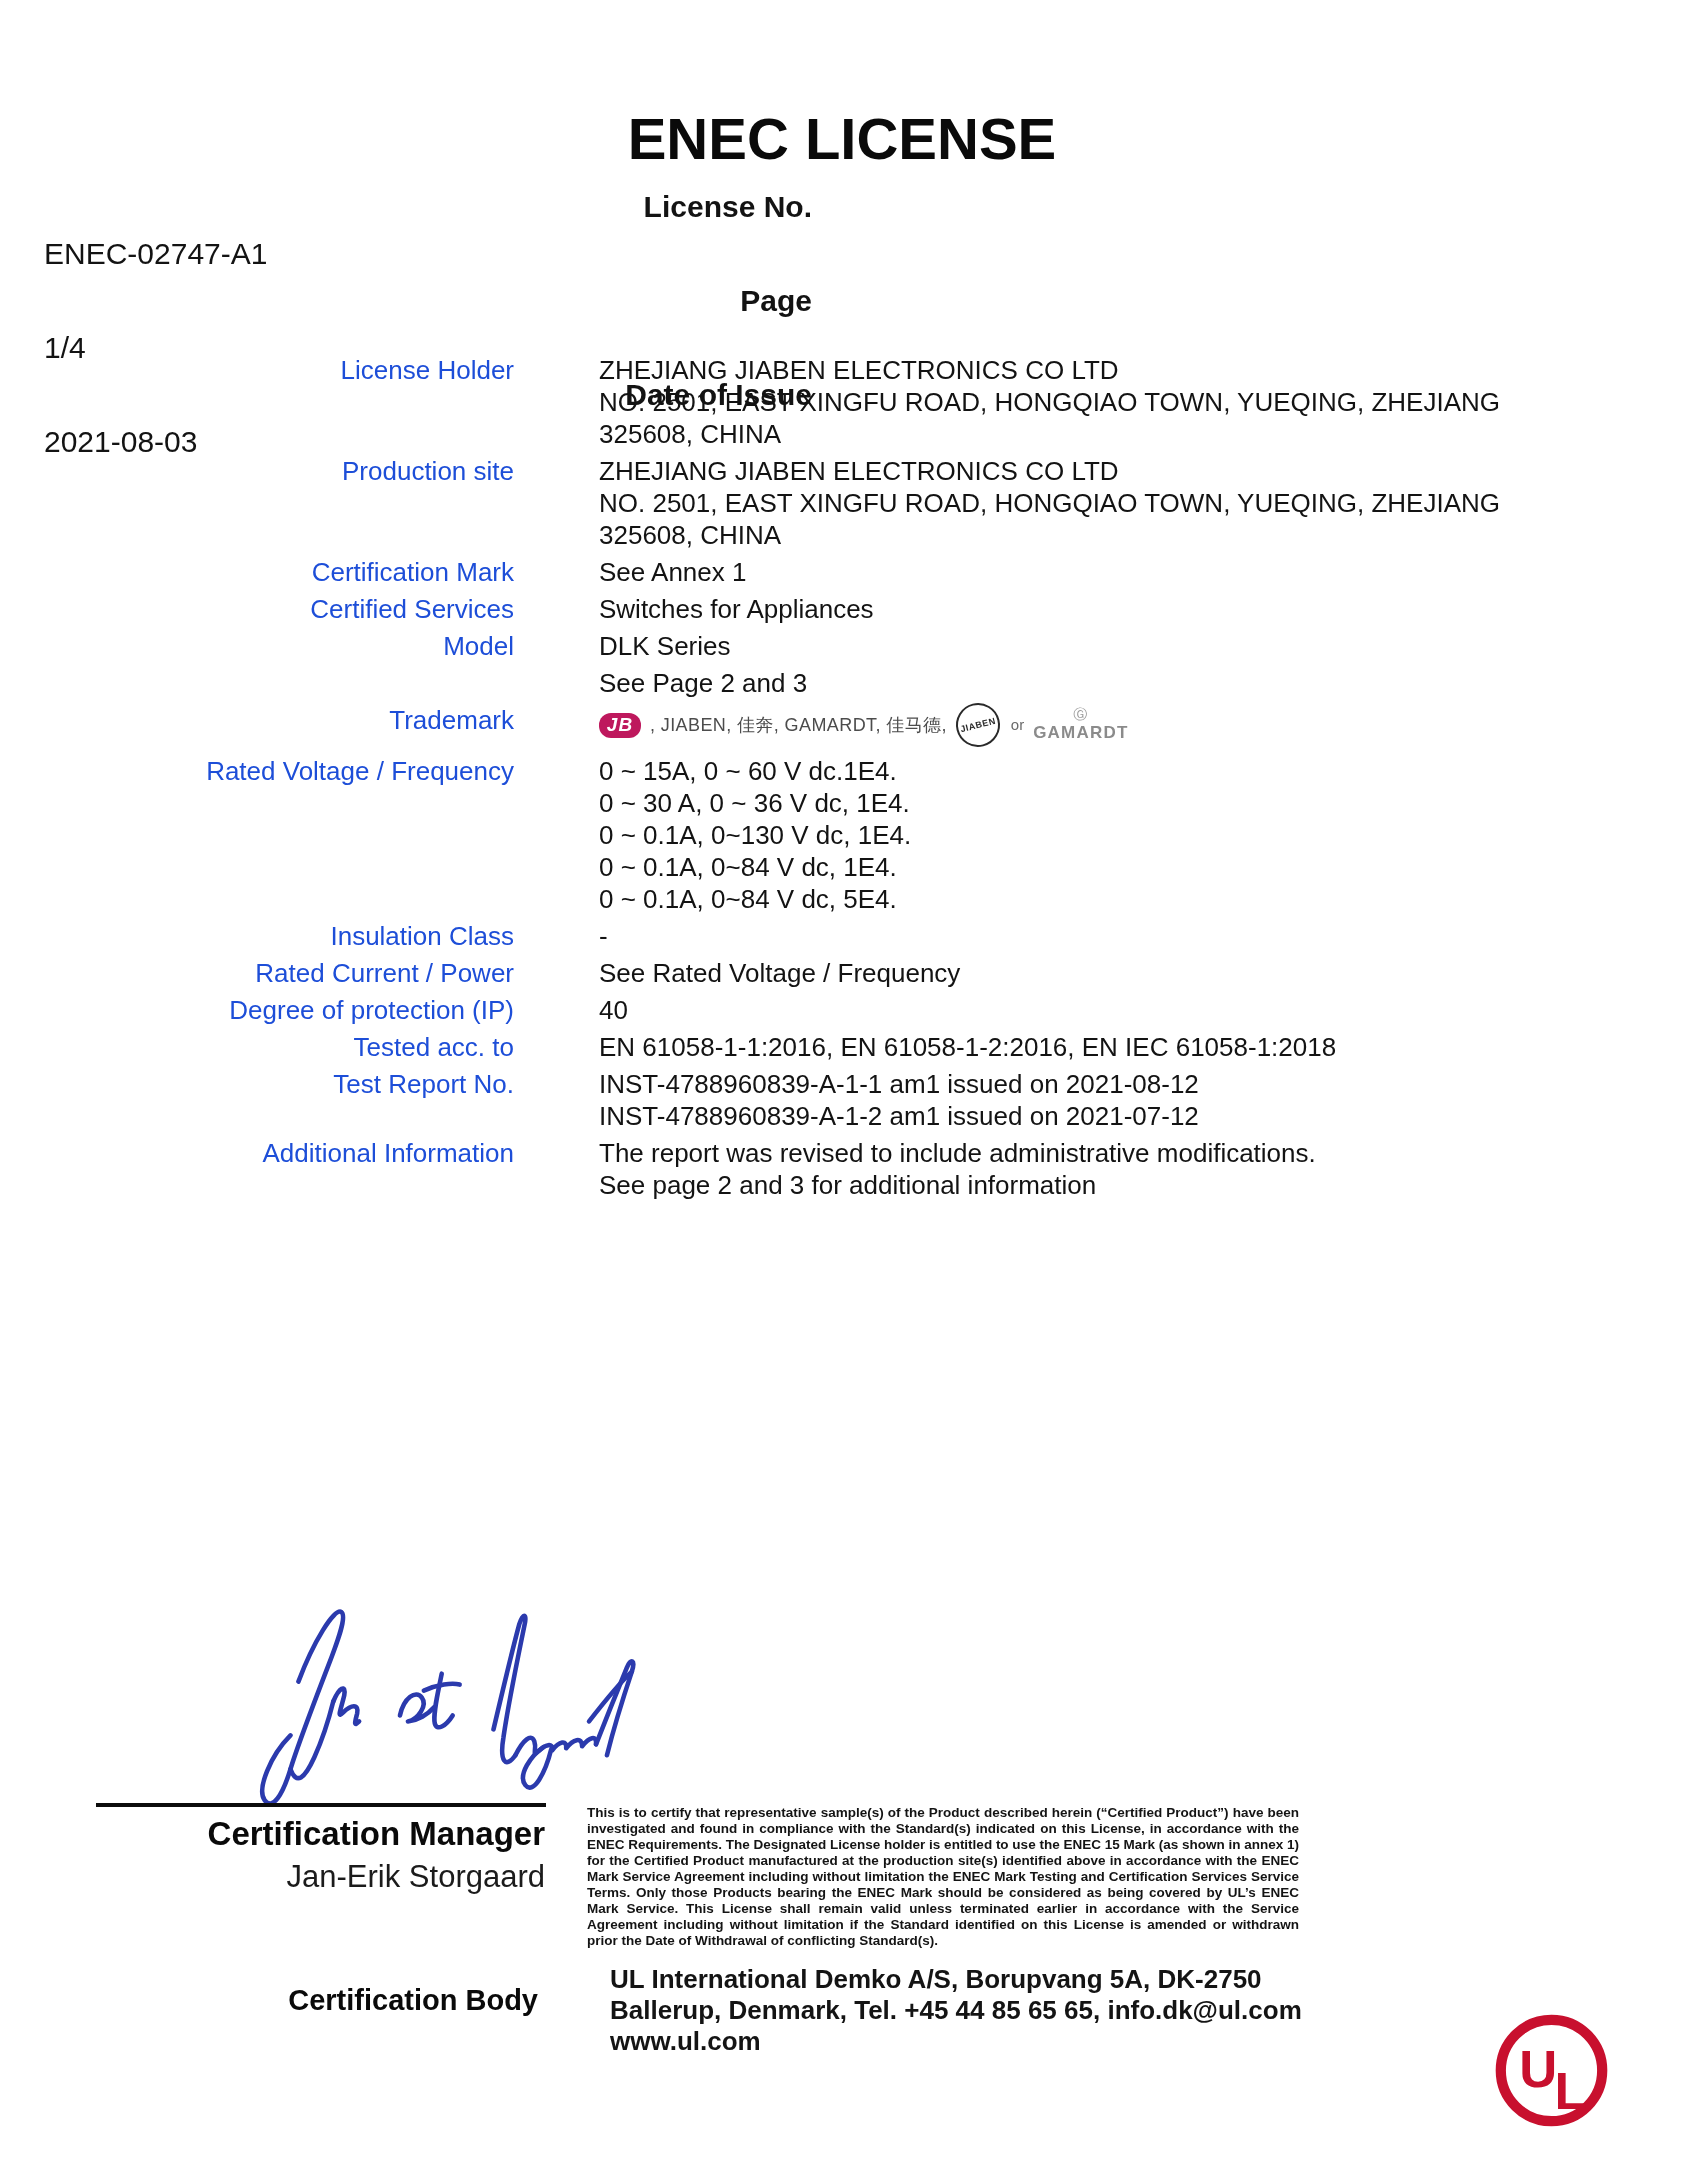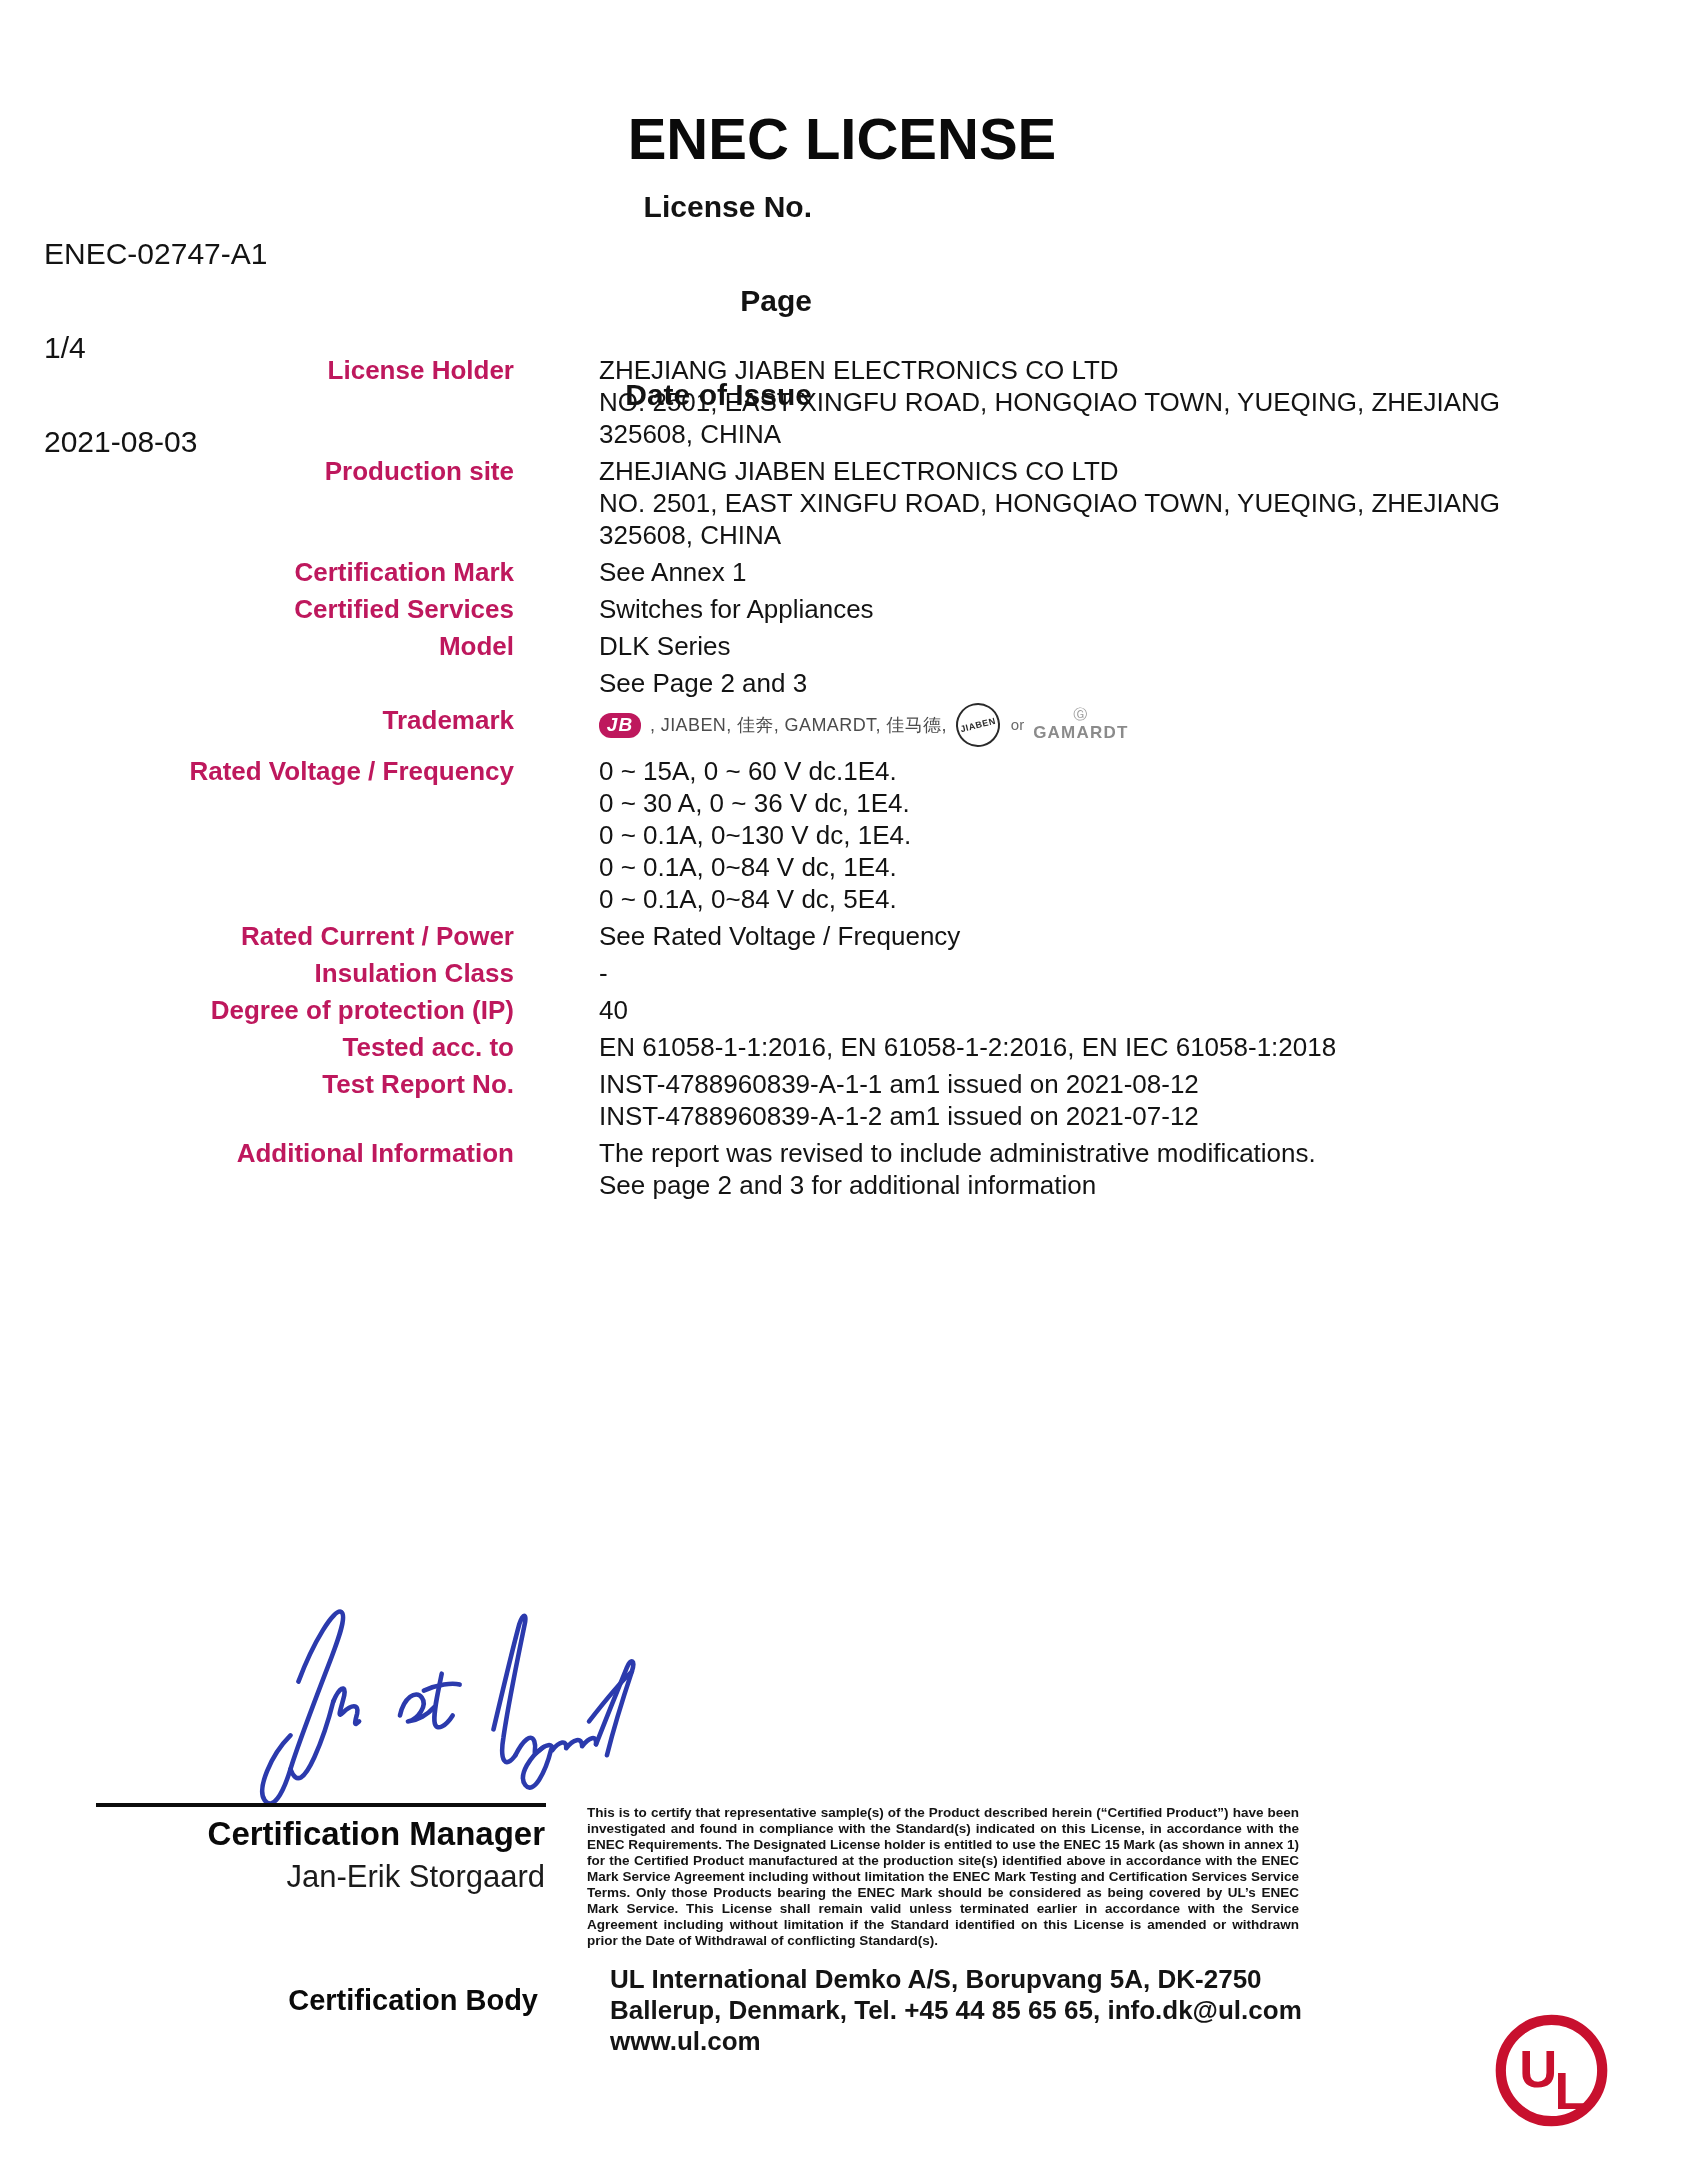--- a/index.html
+++ b/index.html
@@ -15,21 +15,21 @@
     font-size:58px;font-weight:bold;letter-spacing:0px;color:#0a0a0a;
   }
   .hdr-rows{position:absolute;top:183px;left:0;width:1684px;}
   .h-row{display:flex;line-height:47px;font-size:30px;flex-direction:column;}
   .h-label{width:812px;text-align:right;font-weight:bold;flex:none;}
   .h-value{margin-left:44px;white-space:nowrap;}
 
   
   .fields{position:absolute;top:354px;left:0;width:1684px;}
   .f-row{display:flex;margin-bottom:5px;font-size:26px;line-height:32px;}
-  .f-label{width:514px;text-align:right;font-weight:bold;flex:none;color:#be185d;}
+  .f-label{width:514px;text-align:right;font-weight:normal;flex:none;color:#1d4ed8;}
   .f-value{margin-left:85px;white-space:nowrap;max-width:995px;}
 
   
   .tm-value{margin-left:85px;display:flex;align-items:center;gap:9px;height:42px;}
   .jb-badge{
     background:#be185d;color:#fff;border-radius:12px;width:42px;height:25px;flex:none;
     display:flex;align-items:center;justify-content:center;
     font-weight:bold;font-style:italic;font-size:19px;letter-spacing:1px;
   }
   .tm-names{font-size:18px;color:#4c4c4c;letter-spacing:0.4px;white-space:nowrap;}
@@ -150,27 +150,27 @@
       <div class="f-value">
         <div>0 ~ 15A, 0 ~ 60 V dc.1E4.</div>
         <div>0 ~ 30 A, 0 ~ 36 V dc, 1E4.</div>
         <div>0 ~ 0.1A, 0~130 V dc, 1E4.</div>
         <div>0 ~ 0.1A, 0~84 V dc, 1E4.</div>
         <div>0 ~ 0.1A, 0~84 V dc, 5E4.</div>
       </div>
     </div>
 
     <div class="f-row">
+      <div class="f-label">Insulation Class</div>
+      <div class="f-value">-</div>
+    </div>
+
+    <div class="f-row">
       <div class="f-label">Rated Current / Power</div>
       <div class="f-value">See Rated Voltage / Frequency</div>
-    </div>
-
-    <div class="f-row">
-      <div class="f-label">Insulation Class</div>
-      <div class="f-value">-</div>
     </div>
 
     <div class="f-row">
       <div class="f-label">Degree of protection (IP)</div>
       <div class="f-value">40</div>
     </div>
 
     <div class="f-row">
       <div class="f-label">Tested acc. to</div>
       <div class="f-value">EN 61058-1-1:2016, EN 61058-1-2:2016, EN IEC 61058-1:2018</div>

